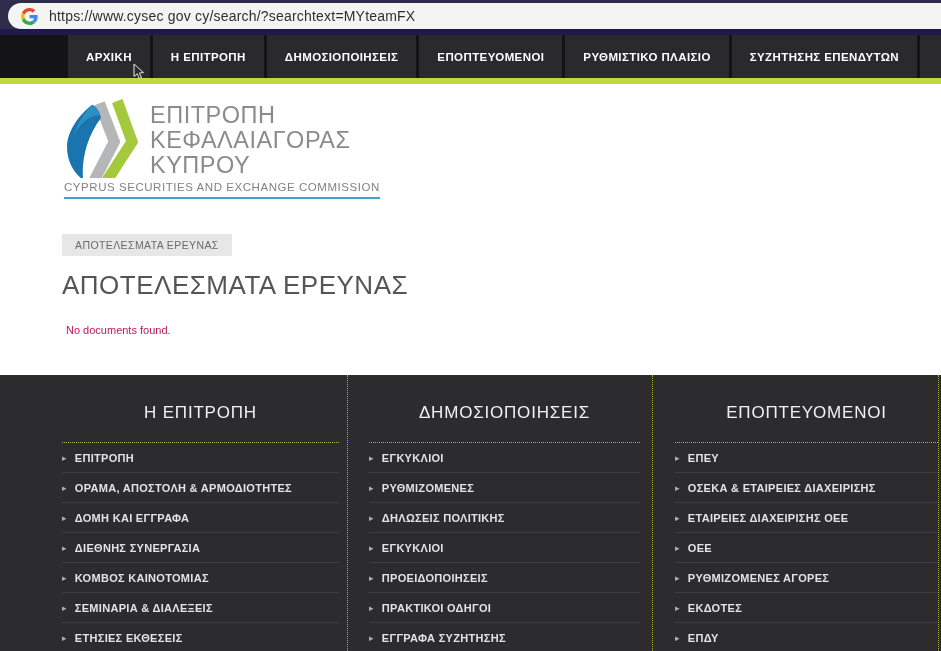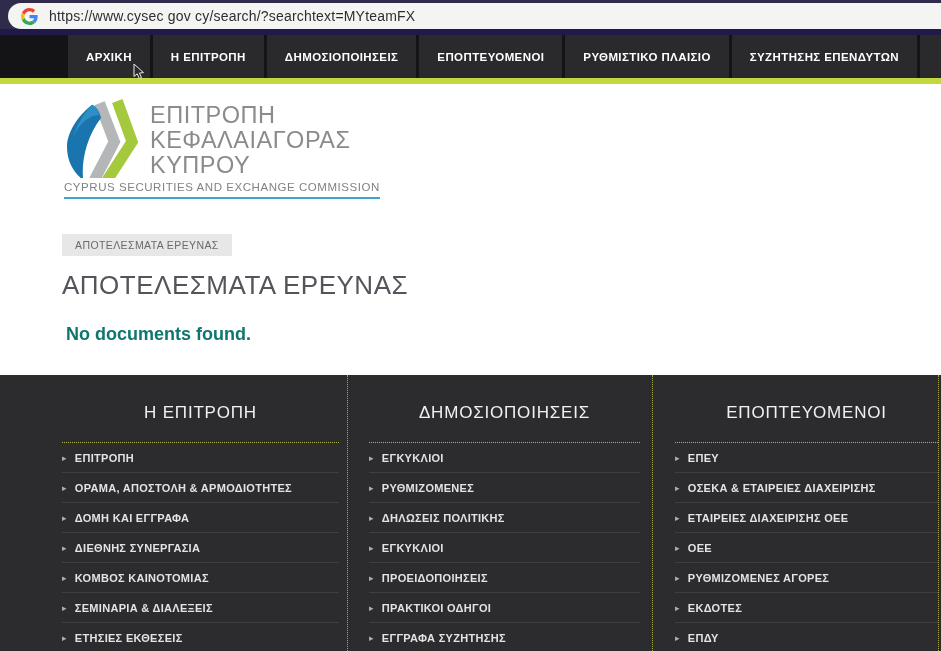--- a/index.html
+++ b/index.html
@@ -28,21 +28,21 @@
   .logo-row { display:flex; }
   .logo-mark { width:74px; height:80px; margin-right:12px; }
   .logo-titles { margin-top:5px; font-size:23.5px; line-height:25px; color:#8a8b8e; letter-spacing:0.5px; }
   .logo-sub { margin-top:3px; font-size:11.5px; color:#808286; letter-spacing:0.55px; white-space:nowrap;
               border-bottom:2px solid #3ea4c9; padding-bottom:4px; width:fit-content; }
 
   .tag { position:absolute; left:62px; top:150px; background:#e7e7e7; color:#6a6a6a;
          font-size:10.5px; letter-spacing:0.4px; padding:5px 13px; }
   .page-title { position:absolute; left:62px; top:186px; font-size:26px; font-weight:400;
                 color:#54555a; letter-spacing:0.5px; }
-  .empty-msg { position:absolute; left:66px; top:240px; font-size:18px; font-weight:bold; color:#0f766e; }
+  .empty-msg { position:absolute; left:66px; top:240px; font-size:11px; font-weight:normal; color:#be185d; }
 
   
   .footer { position:absolute; left:0; right:0; top:375px; height:276px; background:#2c2c2f;
             display:flex; overflow:hidden; }
   .fcol { border-right:1px dotted #a8a84d; padding-top:28px; }
   .fcol1 { width:348px; padding-left:62px; padding-right:8px; }
   .fcol2 { width:305px; padding-left:21px; padding-right:12px; }
   .fcol3 { width:286px; padding-left:22px; padding-right:0; }
   .fhead { text-align:center; color:#f1f1f1; font-size:17px; font-weight:400; letter-spacing:0.8px; }
   .dotline { border-top:1px dotted #b3b34e; margin-top:19px; }

